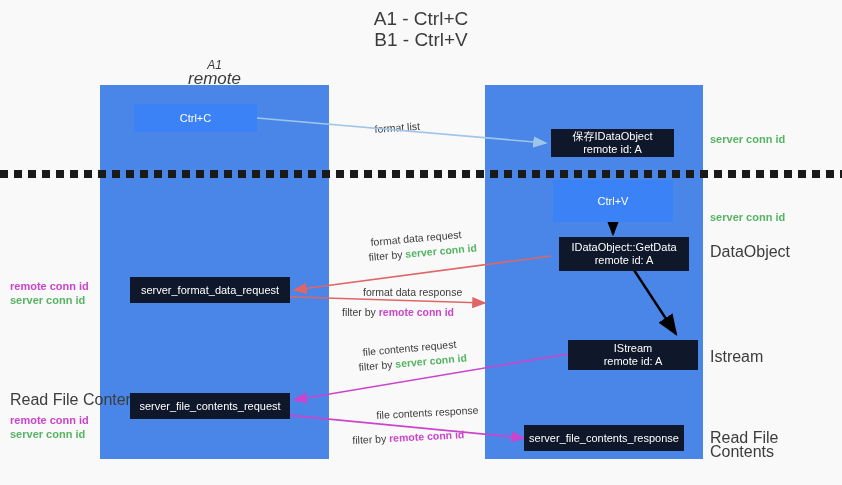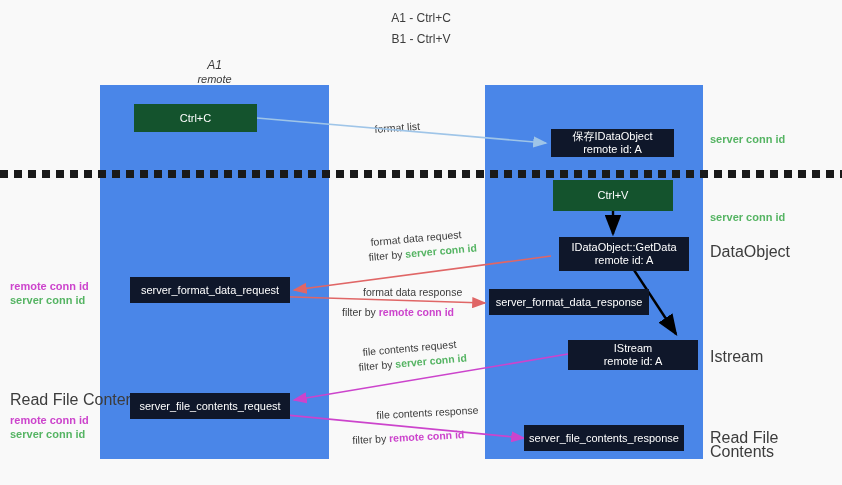--- a/index.html
+++ b/index.html
@@ -11,31 +11,31 @@
     position:relative;
     color:#3c3c3c;
   }
   #stage{position:absolute;left:0;top:0;width:842px;height:485px;}
   .abs{position:absolute;}
 
   
   #title{
     left:0;top:8px;width:842px;
     text-align:center;
-    font-size:12px;line-height:21px;
+    font-size:19px;line-height:21px;
     color:#3c3c3c;
   }
   #title div{white-space:pre;}
 
   
   .col-head{
     text-align:center;font-size:12px;line-height:14px;color:#3c3c3c;
   }
   .col-head .t1{font-size:12px;}
-  .col-head .t2{font-size:11px;}
+  .col-head .t2{font-size:17px;}
 
   
   .lane{background:#4a86e8;}
   #lane-a{left:100px;top:85px;width:229px;height:374px;}
   #lane-b{left:485px;top:85px;width:218px;height:374px;}
 
   
   #divider{
     left:0;top:170px;width:842px;height:8px;
     background-image:repeating-linear-gradient(to right,#1a1a1a 0px,#1a1a1a 8px,transparent 8px,transparent 14px);
@@ -46,21 +46,21 @@
   .node{
     box-sizing:border-box;
     display:flex;flex-direction:column;
     align-items:center;justify-content:center;
     text-align:center;
     font-size:11px;line-height:13px;
     color:#ffffff;
     z-index:6;
     padding:2px 4px;
   }
-  .node.green{background:#14532d;}
+  .node.green{background:#3b82f6;}
   .node.orange{background:#0f172a;}
   .node .l2{font-size:11px;}
 
   
   .side{font-size:11px;line-height:14px;}
   .green-txt{color:#55b463;font-weight:bold;}
   .magenta-txt{color:#cc44cc;font-weight:bold;}
   .plain{color:#3c3c3c;font-size:16px;line-height:14px;}
 
   
@@ -125,41 +125,38 @@
 
   <div class="abs node green" style="left:134px;top:104px;width:123px;height:28px;">
     <span>Ctrl+C</span>
   </div>
 
   <div class="abs node orange" style="left:551px;top:129px;width:123px;height:28px;">
     <span>保存IDataObject</span>
     <span class="l2">remote id: A</span>
   </div>
 
-  <div class="abs node green" style="left:553px;top:180px;width:120px;height:31px;text-align:right;">
+  <div class="abs node green" style="left:553px;top:180px;width:120px;height:42px;text-align:right;">
     <span>Ctrl+V</span>
   </div>
 
   <div class="abs node orange" style="left:551px;top:237px;width:130px;height:34px;margin-left:8px;">
     <span>IDataObject::GetData</span>
     <span class="l2">remote id: A</span>
   </div>
 
   <div class="abs node orange" style="left:568px;top:340px;width:130px;height:30px;">
     <span>IStream</span>
     <span class="l2">remote id: A</span>
   </div>
 
   <div class="abs node orange" style="left:130px;top:277px;width:160px;height:26px;">
     <span>server_format_data_request</span>
   </div>
 
-  <div class="abs node orange" style="left:489px;top:289px;width:160px;height:26px;">
-    <span>server_format_data_response</span>
-  </div>
 
   <div class="abs node orange" style="left:524px;top:425px;width:160px;height:26px;">
     <span>server_file_contents_response</span>
   </div>
 
   <div class="abs node orange" style="left:130px;top:393px;width:160px;height:26px;">
     <span>server_file_contents_request</span>
   </div>
 
   <div class="abs side green-txt" style="left:710px;top:132px;">server conn id</div>

